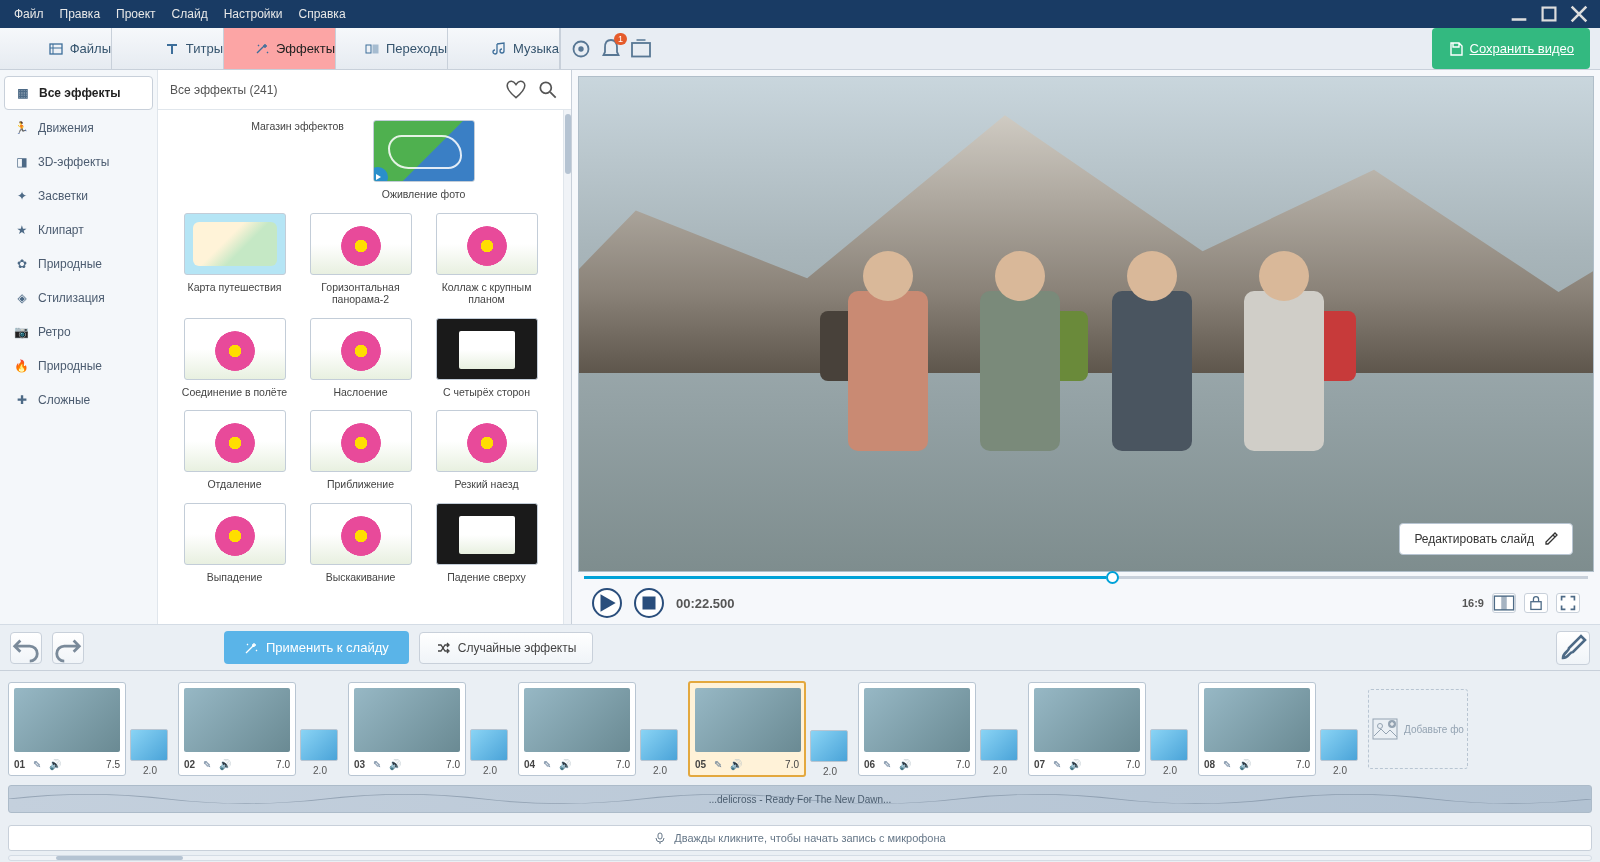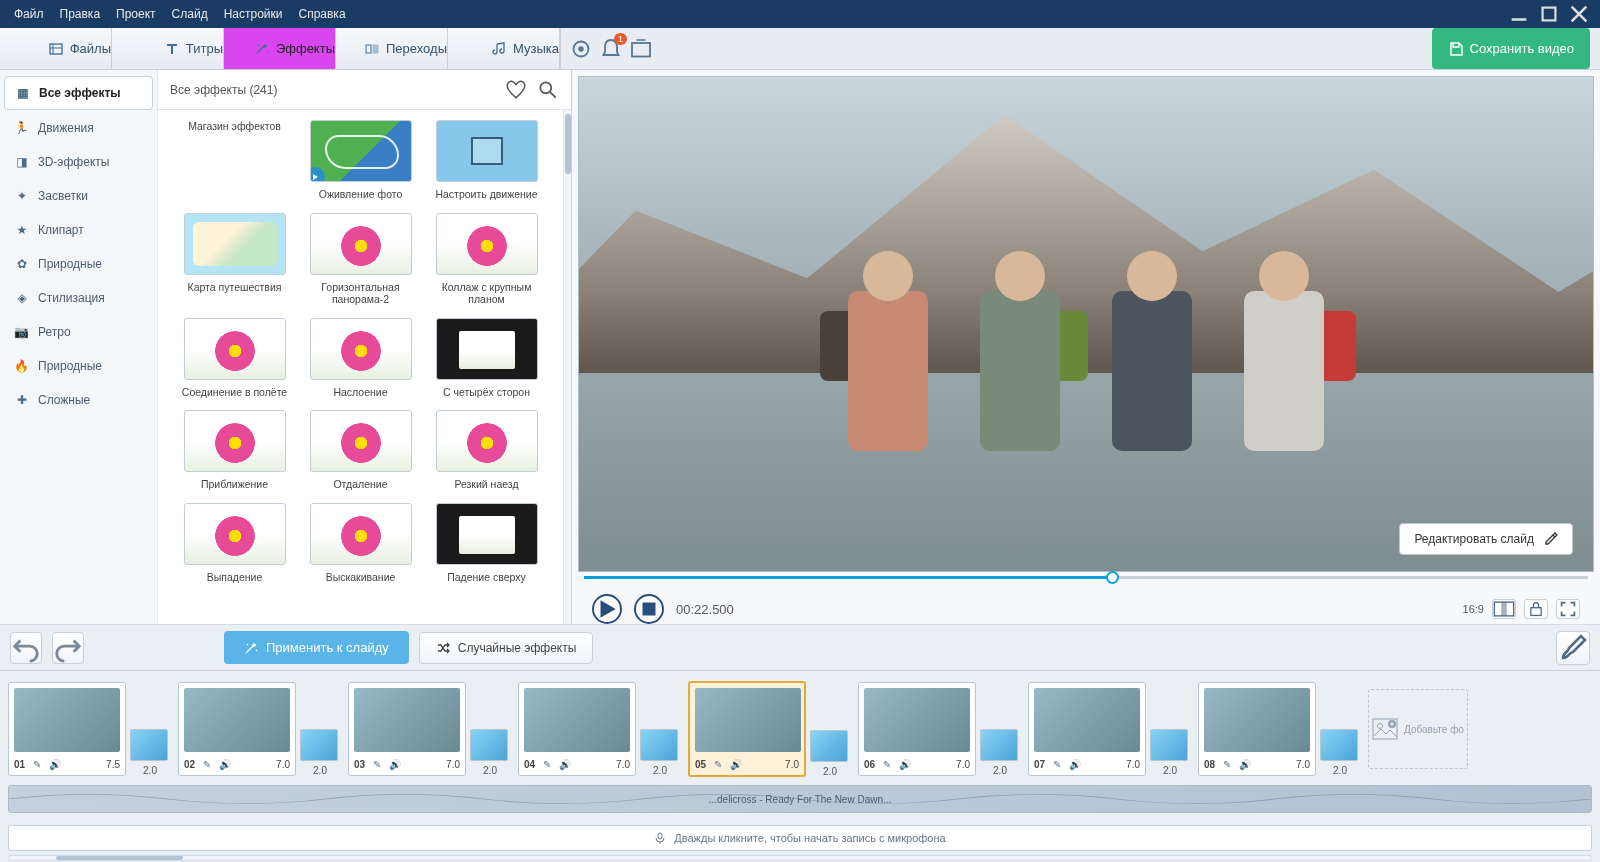--- a/index.html
+++ b/index.html
@@ -3,26 +3,26 @@
 <meta charset="utf-8">
 <style>
 * { margin:0; padding:0; box-sizing:border-box; font-family:Tahoma,Arial,sans-serif; }
 body { width:1600px; height:862px; background:#eaeff4; overflow:hidden; font-size:12px; color:#333; }
 .titlebar { height:28px; background:#193b64; display:flex; align-items:center; padding:0 6px; color:#e8e8e8; }
 .titlebar .menu-item { padding:4px 8px; cursor:pointer; font-size:12px; }
 .titlebar .spacer { flex:1; }
 .win-btn { width:30px; height:22px; display:flex; align-items:center; justify-content:center; color:#ddd; cursor:pointer; }
 .main-tabs { height:42px; background:#e8edf3; border-bottom:1px solid #c8d0da; display:flex; align-items:stretch; }
 .main-tab { width:112px; display:flex; align-items:center; justify-content:flex-end; gap:6px; border-right:1px solid #c8d0da; cursor:pointer; background:linear-gradient(#f6f8fb,#e6ebf1); color:#35546e; font-size:13px; }
-.main-tab.active { background:#d946ef; color:#222; font-weight:500; }
+.main-tab.active { background:#fca5a5; color:#222; font-weight:500; }
 .tab-icon { width:16px; height:16px; display:inline-flex; align-items:center; justify-content:center; color:#3d6e9a; }
 .tool-row { display:flex; align-items:center; gap:6px; padding:0 8px; border-left:1px solid #c8d0da; }
 .tool-btn { width:24px; height:24px; display:flex; align-items:center; justify-content:center; cursor:pointer; color:#587794; position:relative; }
 .badge { position:absolute; top:-4px; right:-4px; background:#e55b2b; color:#fff; border-radius:7px; font-size:9px; padding:0 4px; line-height:12px; }
-.save-btn { margin-left:auto; margin-right:10px; background:#33b980; color:#fff; border:none; border-radius:4px; padding:8px 16px; display:flex; align-items:center; gap:6px; cursor:pointer; font-size:13px; font-weight:500; }
+.save-btn { margin-left:auto; margin-right:10px; background:#33b980; color:#fff; border:none; border-radius:4px; padding:8px 16px; display:flex; align-items:center; gap:6px; cursor:pointer; font-size:13px; font-weight:500;text-decoration:underline; }
 .workspace { display:flex; height:554px; }
 .left-panel { width:572px; display:flex; background:#fff; border-right:1px solid #c8d0da; }
 .category-list { width:158px; background:#f4f7fa; border-right:1px solid #e0e6ec; padding:6px 4px; }
 .cat-item { display:flex; align-items:center; gap:8px; padding:8px 10px; cursor:pointer; color:#4c5c70; font-size:12px; border-radius:4px; margin-bottom:2px; }
 .cat-item.active { background:#fff; border:1px solid #c8d0da; font-weight:600; color:#222; }
 .cat-icon { width:16px; height:16px; display:inline-flex; align-items:center; justify-content:center; color:#4d6a86; }
 .effects-pane { flex:1; display:flex; flex-direction:column; }
 .effects-header { height:40px; display:flex; align-items:center; padding:0 12px; gap:10px; border-bottom:1px solid #e0e6ec; }
 .effects-title { color:#555; font-size:12px; flex:1; }
 .hdr-btn { width:22px; height:22px; display:flex; align-items:center; justify-content:center; cursor:pointer; color:#555; }
@@ -264,24 +264,20 @@
               <div class="eff-item">
                 <div class="eff-thumb flow-thumb">
                   <span style="position:absolute;left:-6px;bottom:-6px;width:20px;height:20px;background:#2a8fca;border-radius:50%;display:flex;align-items:center;justify-content:center;">
                     <svg viewBox="0 0 10 10" style="width:10px;height:10px;">
                       <path d="M3 2 L8 5 L3 8 Z" fill="#fff"></path>
                     </svg>
                   </span>
                 </div>
                 <div class="eff-label">Оживление фото</div>
               </div>
-              <div class="eff-item">
-                <div class="eff-thumb blue-thumb"></div>
-                <div class="eff-label">Настроить движение</div>
-              </div>
             </div>
             <div class="eff-row">
               <div class="eff-item">
                 <div class="eff-thumb map-thumb"></div>
                 <div class="eff-label">Карта путешествия</div>
               </div>
               <div class="eff-item">
                 <div class="eff-thumb flower-thumb"></div>
                 <div class="eff-label">Горизонтальная панорама-2</div>
               </div>
@@ -300,25 +296,25 @@
                 <div class="eff-label">Наслоение</div>
               </div>
               <div class="eff-item">
                 <div class="eff-thumb dark-thumb"></div>
                 <div class="eff-label">С четырёх сторон</div>
               </div>
             </div>
             <div class="eff-row">
               <div class="eff-item">
                 <div class="eff-thumb flower-thumb"></div>
+                <div class="eff-label">Отдаление</div>
+              </div>
+              <div class="eff-item">
+                <div class="eff-thumb flower-thumb"></div>
                 <div class="eff-label">Приближение</div>
-              </div>
-              <div class="eff-item">
-                <div class="eff-thumb flower-thumb"></div>
-                <div class="eff-label">Отдаление</div>
               </div>
               <div class="eff-item">
                 <div class="eff-thumb flower-thumb"></div>
                 <div class="eff-label">Резкий наезд</div>
               </div>
             </div>
             <div class="eff-row">
               <div class="eff-item">
                 <div class="eff-thumb flower-thumb"></div>
                 <div class="eff-label">Выпадение</div>
@@ -373,21 +369,21 @@
             </svg>
           </span>
       </div>
     </div>
     <div class="seekbar">
       <div class="seek-track">
           <div class="seek-fill"></div>
           <div class="seek-thumb"></div>
         </div>
     </div>
-    <div style="display:flex; align-items:flex-end; height:42px;">
+    <div style="display:flex; align-items:center; height:42px;font-weight:bold;">
       <div class="play-controls">
         <span class="play-btn">
             <svg viewBox="0 0 12 12">
               <path d="M3 2 L10 6 L3 10 Z" fill="currentColor"></path>
             </svg>
           </span>
         <span class="stop-btn">
             <svg viewBox="0 0 12 12">
               <rect x="3" y="3" width="6" height="6" fill="currentColor"></rect>
             </svg>

